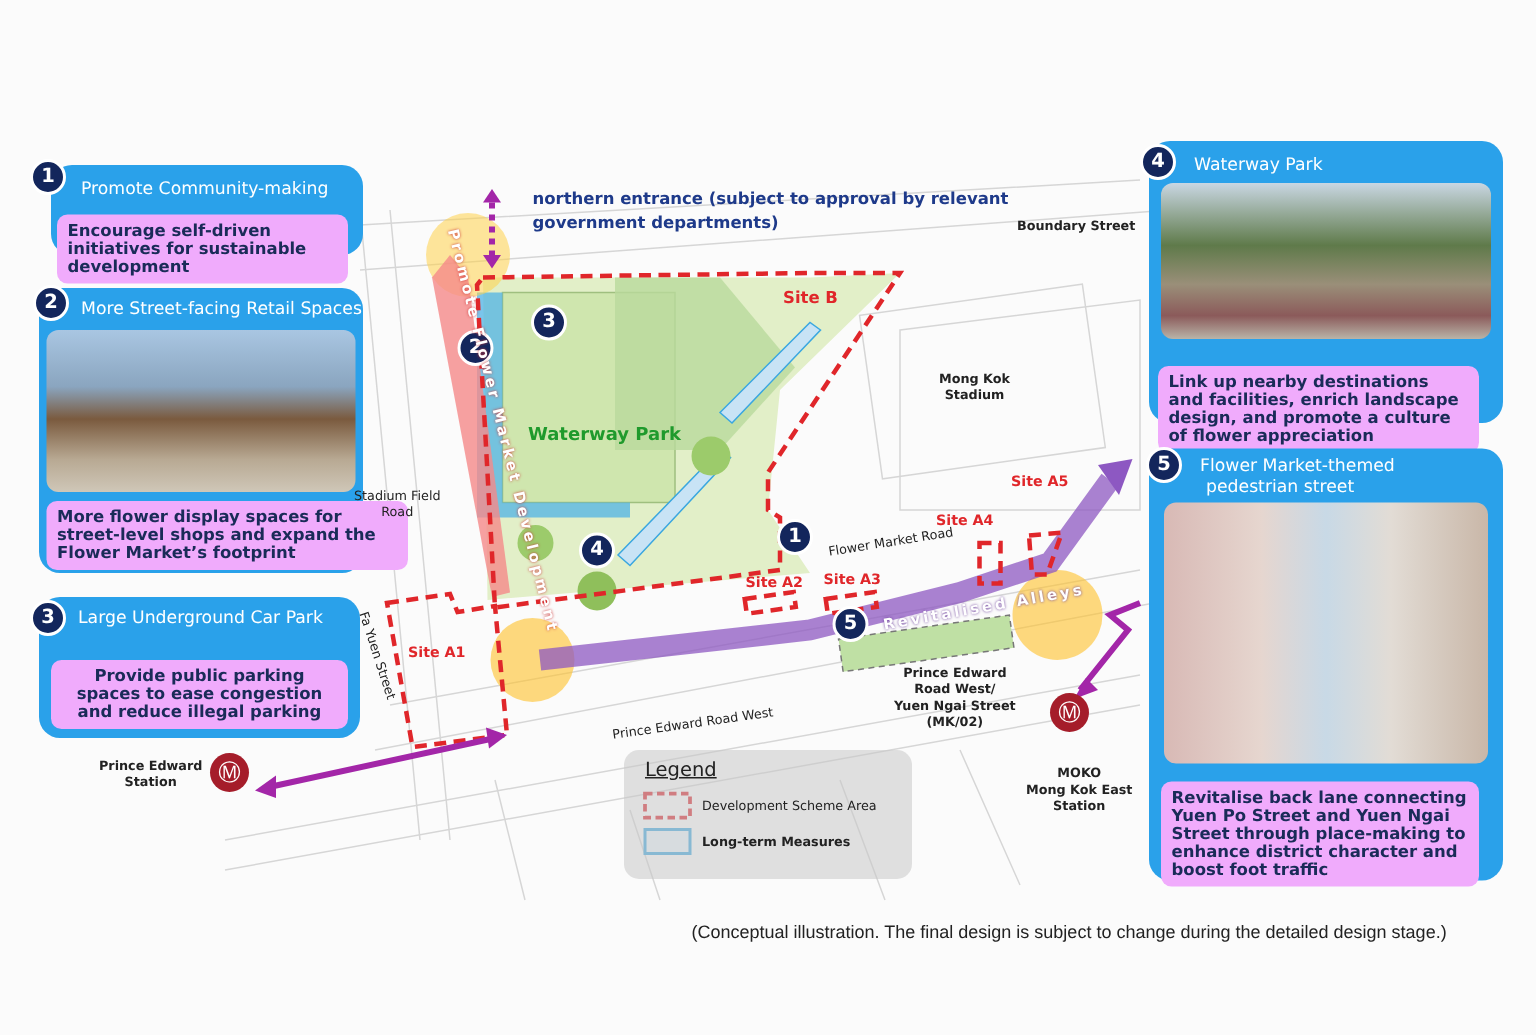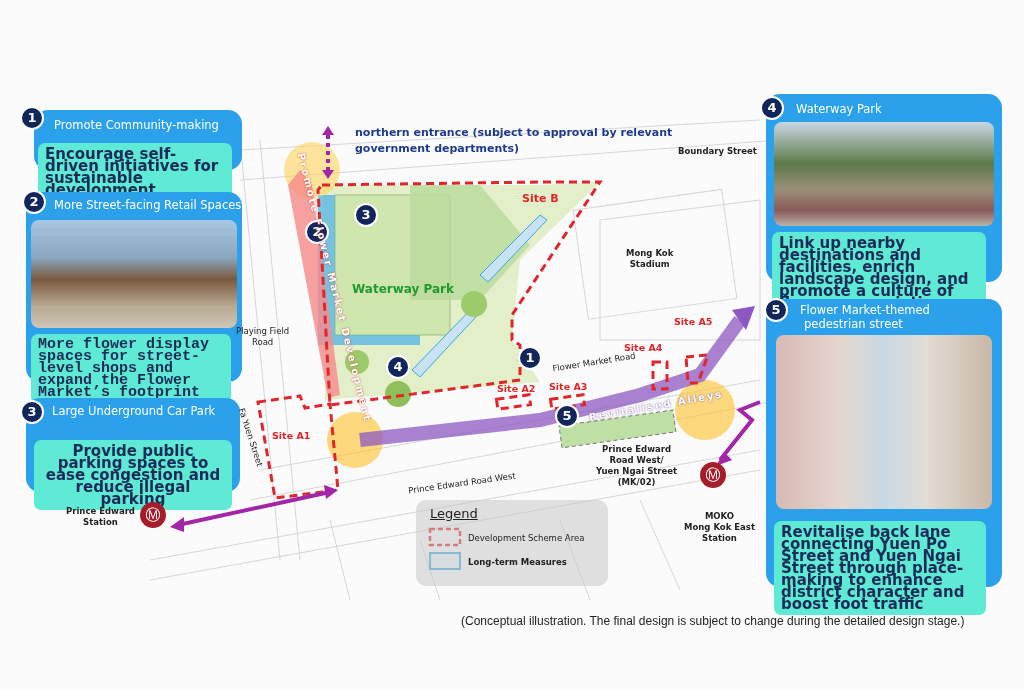--- a/index.html
+++ b/index.html
@@ -1,20 +1,20 @@
 <!DOCTYPE html>
 <html><head>
 <meta charset="utf-8">
 <style>
   * { box-sizing: border-box; margin: 0; padding: 0; }
   body { width: 1024px; height: 690px; background: #fbfbfb; font-family: "DejaVu Sans", sans-serif; position: relative; overflow: hidden; }
   .map { position: absolute; left: 0; top: 0; width: 1024px; height: 690px; }
   .card { position: absolute; background: #2aa1ea; border-radius: 14px; }
   .card-title { position: absolute; color: #fff; font-size: 11.5px; font-weight: normal; white-space: nowrap; }
-  .card-desc { position: absolute; background: #5eead4; border-radius: 7px; color: #1a2b58; font-size: 15px; font-weight: bold; line-height: 12px; padding: 5px 7px; }
+  .card-desc { position: absolute; background: #f0abfc; border-radius: 7px; color: #1a2b58; font-size: 11px; font-weight: bold; line-height: 12px; padding: 5px 7px; }
   .num { position: absolute; width: 24px; height: 24px; border-radius: 50%; background: #13265c; border: 2.5px solid #fff; color: #fff; font-weight: bold; font-size: 13px; text-align: center; line-height: 19px; }
   .photo { position: absolute; border-radius: 8px; overflow: hidden; }
   .lbl { position: absolute; font-size: 8.5px; color: #222; font-weight: bold; text-align: center; line-height: 11px; white-space: nowrap; }
   .site { position: absolute; color: #e0262a; font-weight: bold; font-size: 9.5px; white-space: nowrap; }
   .note { position: absolute; left: 461px; top: 614px; font-family: "Liberation Sans", sans-serif; font-size: 12px; color: #222; white-space: nowrap; }
   .ped { position: absolute; left: 355px; top: 125px; color: #1e3a8a; font-weight: bold; font-size: 11px; line-height: 16px; }
   .legend { position: absolute; left: 416px; top: 500px; width: 192px; height: 86px; background: rgba(200,200,200,0.55); border-radius: 10px; }
   .mtr { position: absolute; width: 26px; height: 26px; border-radius: 50%; background: #a51d2a; color: #fff; font-size: 15px; text-align: center; line-height: 26px; }
 </style>
 </head>
@@ -83,34 +83,34 @@
 
 <div class="card" style="left:34px;top:110px;width:208px;height:60px;">
   <div class="card-title" style="left:20px;top:8px;">Promote Community-making</div>
   <div class="card-desc" style="left:4px;top:33px;width:194px;">Encourage self-driven initiatives for sustainable development</div>
 </div>
 <div class="num" style="left:20px;top:106px;">1</div>
 
 <div class="card" style="left:26px;top:192px;width:216px;height:190px;">
   <div class="card-title" style="left:28px;top:6px;">More Street-facing  Retail Spaces</div>
   <div class="photo" style="left:5px;top:28px;width:206px;height:108px;background:linear-gradient(180deg,#a9c6e2 0%,#8aa5bf 35%,#7a5a3e 55%,#b8a993 80%,#cfc7b8 100%);"></div>
-  <div class="card-desc" style="left:5px;top:142px;width:200px;font-family:Liberation Mono, monospace;">More flower display spaces for street-level shops and expand the Flower Market’s footprint</div>
+  <div class="card-desc" style="left:5px;top:142px;width:241px;">More flower display spaces for street-level shops and expand the Flower Market’s footprint</div>
 </div>
 <div class="num" style="left:22px;top:190px;">2</div>
 
 <div class="card" style="left:26px;top:398px;width:214px;height:94px;">
   <div class="card-title" style="left:26px;top:6px;">Large Underground Car Park</div>
   <div class="card-desc" style="left:8px;top:42px;width:198px;text-align:center;">Provide public parking spaces to ease congestion and reduce illegal parking</div>
 </div>
 <div class="num" style="left:20px;top:400px;">3</div>
 
 <div class="card" style="left:766px;top:94px;width:236px;height:188px;">
   <div class="card-title" style="left:30px;top:8px;">Waterway Park</div>
   <div class="photo" style="left:8px;top:28px;width:220px;height:104px;background:linear-gradient(180deg,#c9d7e3 0%,#5f7a4a 40%,#9a8f79 65%,#8b5a5a 85%,#b9b4a8 100%);"></div>
-  <div class="card-desc" style="left:6px;top:138px;width:214px;">Link up nearby destinations and facilities, enrich landscape design, and promote a culture of flower appreciation</div>
+  <div class="card-desc" style="left:6px;top:150px;width:214px;">Link up nearby destinations and facilities, enrich landscape design, and promote a culture of flower appreciation</div>
 </div>
 <div class="num" style="left:760px;top:96px;">4</div>
 
 <div class="card" style="left:766px;top:299px;width:236px;height:288px;">
   <div class="card-title" style="left:34px;top:4px;line-height:14px;">
     <div>Flower Market-themed</div>
     <div style="padding-left:4px;">pedestrian street</div>
   </div>
   <div class="photo" style="left:10px;top:36px;width:216px;height:174px;background:linear-gradient(90deg,#d8b9b5 0%,#e6d6cf 30%,#c8d9e6 50%,#e2dcd5 70%,#c9b7a8 100%);"></div>
   <div class="card-desc" style="left:8px;top:222px;width:212px;">Revitalise back lane connecting Yuen Po Street and Yuen Ngai Street through place-making to enhance district character and boost foot traffic</div>
@@ -123,21 +123,21 @@
 <div class="num" style="left:386px;top:355px;">4</div>
 <div class="num" style="left:555px;top:404px;">5</div>
 
 <div class="lbl" style="left:352px;top:284px;font-size:12px;color:#1f9a2c;">Waterway Park</div>
 <div class="lbl" style="left:678px;top:146px;">Boundary Street</div>
 <div class="lbl" style="left:626px;top:248px;">
   <div>Mong Kok</div>
   <div>Stadium</div>
 </div>
 <div class="lbl" style="left:236px;top:326px;font-weight:normal;">
-  <div>Playing Field</div>
+  <div>Stadium Field</div>
   <div>Road</div>
 </div>
 <div class="lbl" style="left:220px;top:432px;font-weight:normal;transform:rotate(72deg);">Fa Yuen Street</div>
 <div class="lbl" style="left:552px;top:357px;font-weight:normal;transform:rotate(-9deg);">Flower Market Road</div>
 <div class="lbl" style="left:408px;top:478px;font-weight:normal;transform:rotate(-8deg);">Prince Edward Road West</div>
 <div class="lbl" style="left:596px;top:444px;">
   <div>Prince Edward</div>
   <div>Road West/</div>
   <div>Yuen Ngai Street</div>
   <div>(MK/02)</div>

